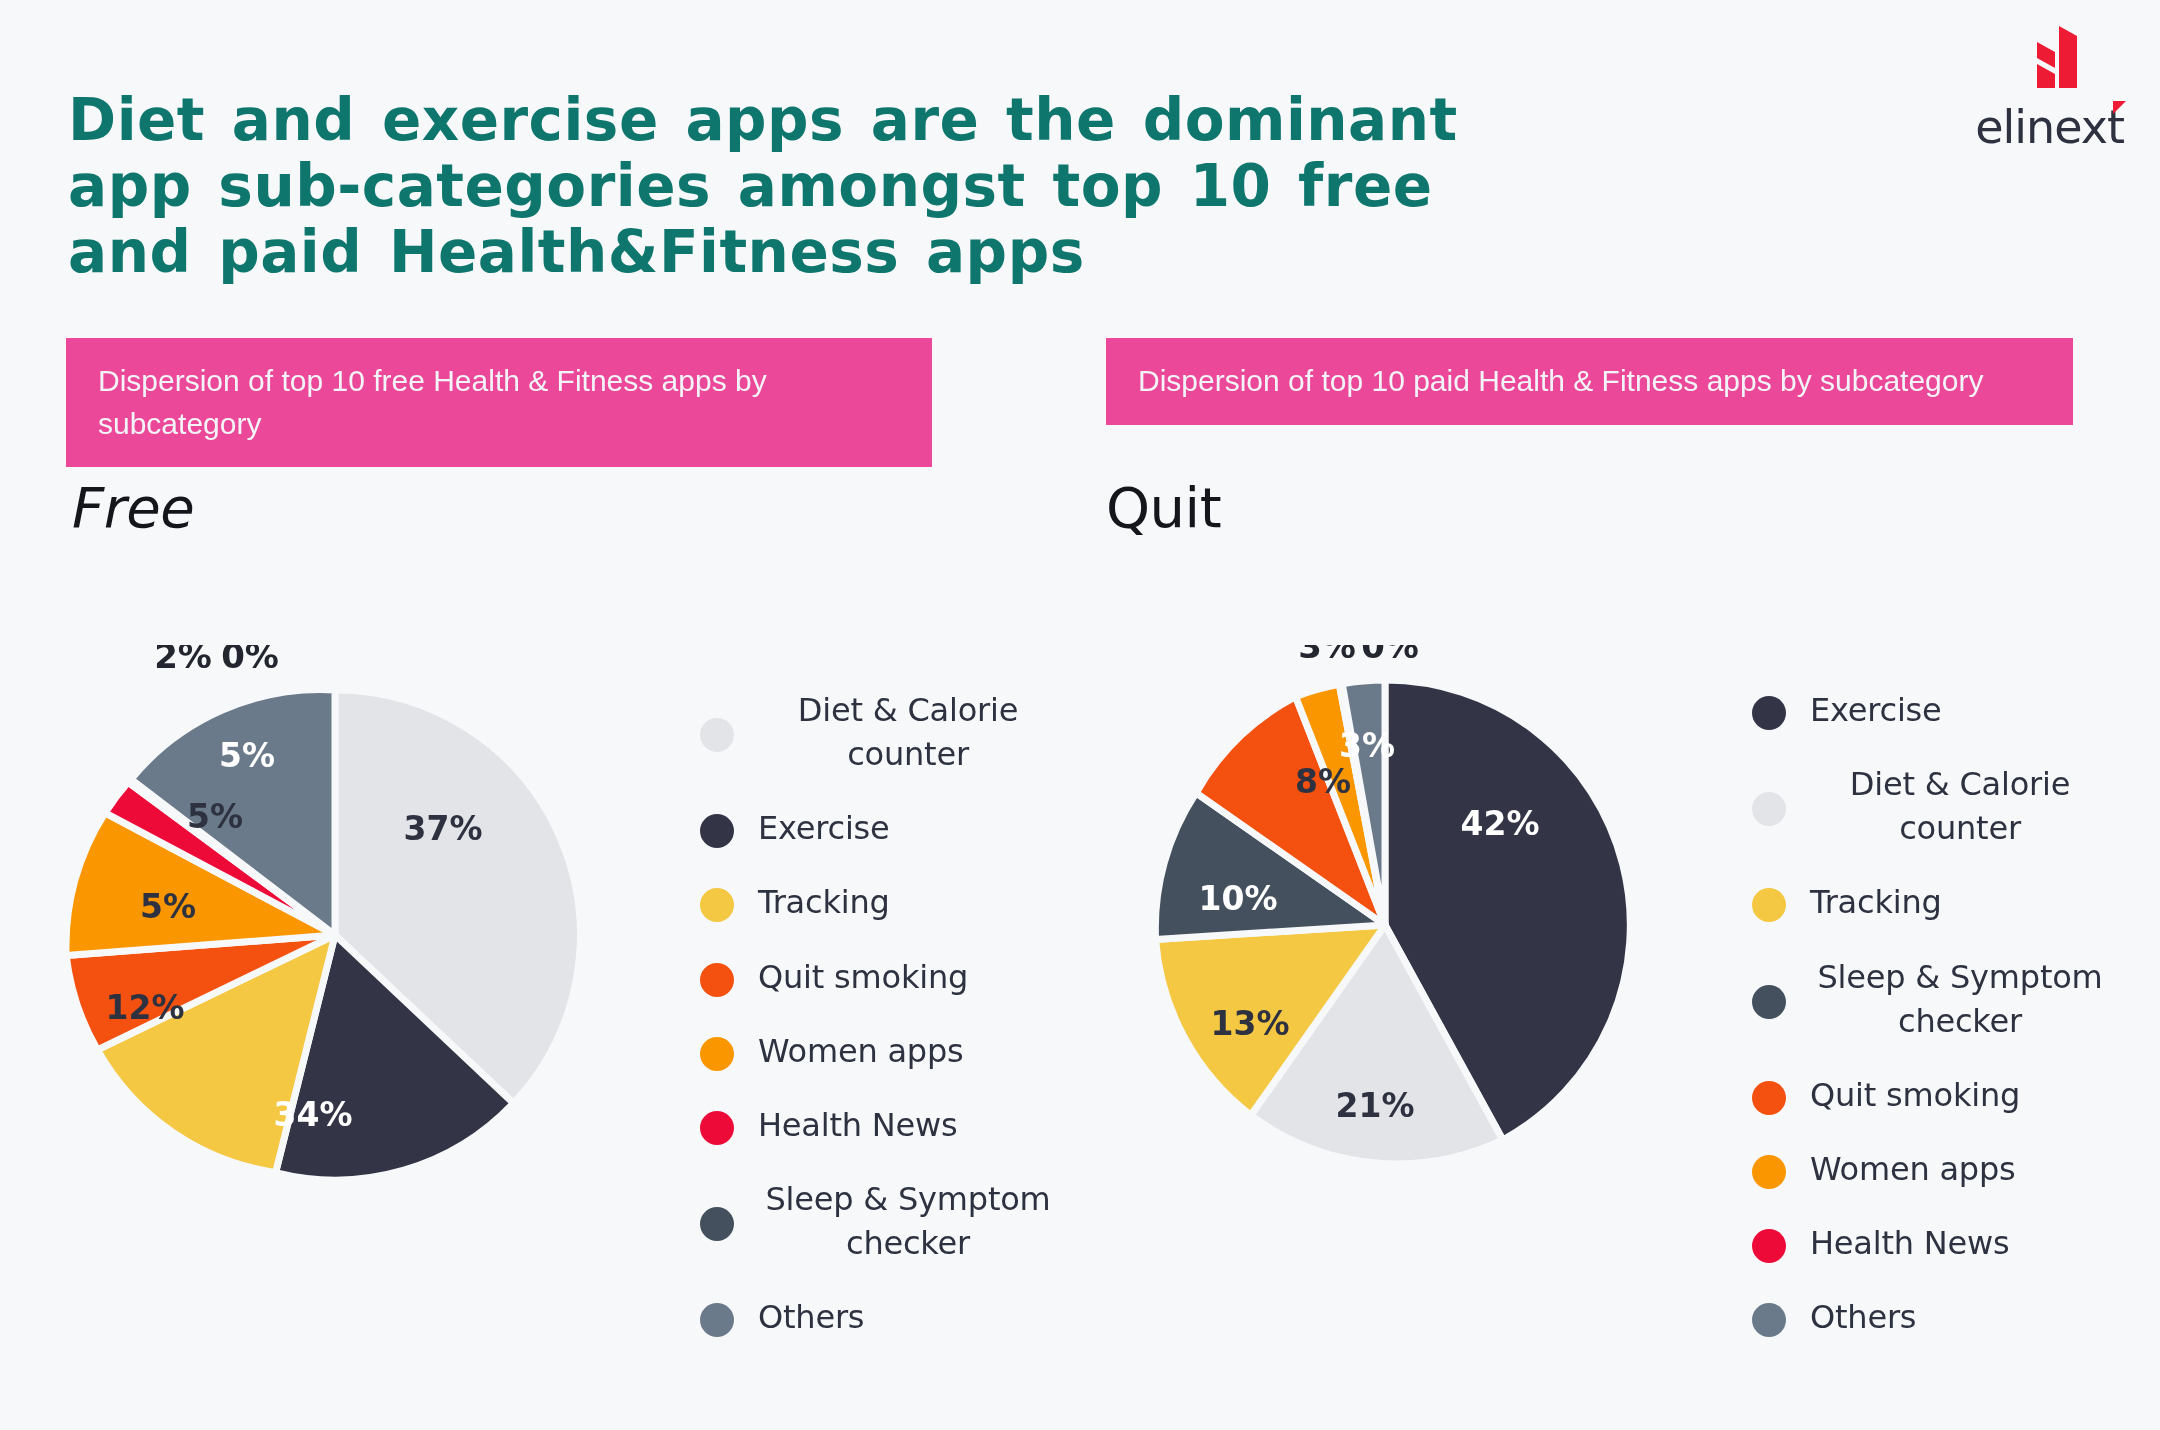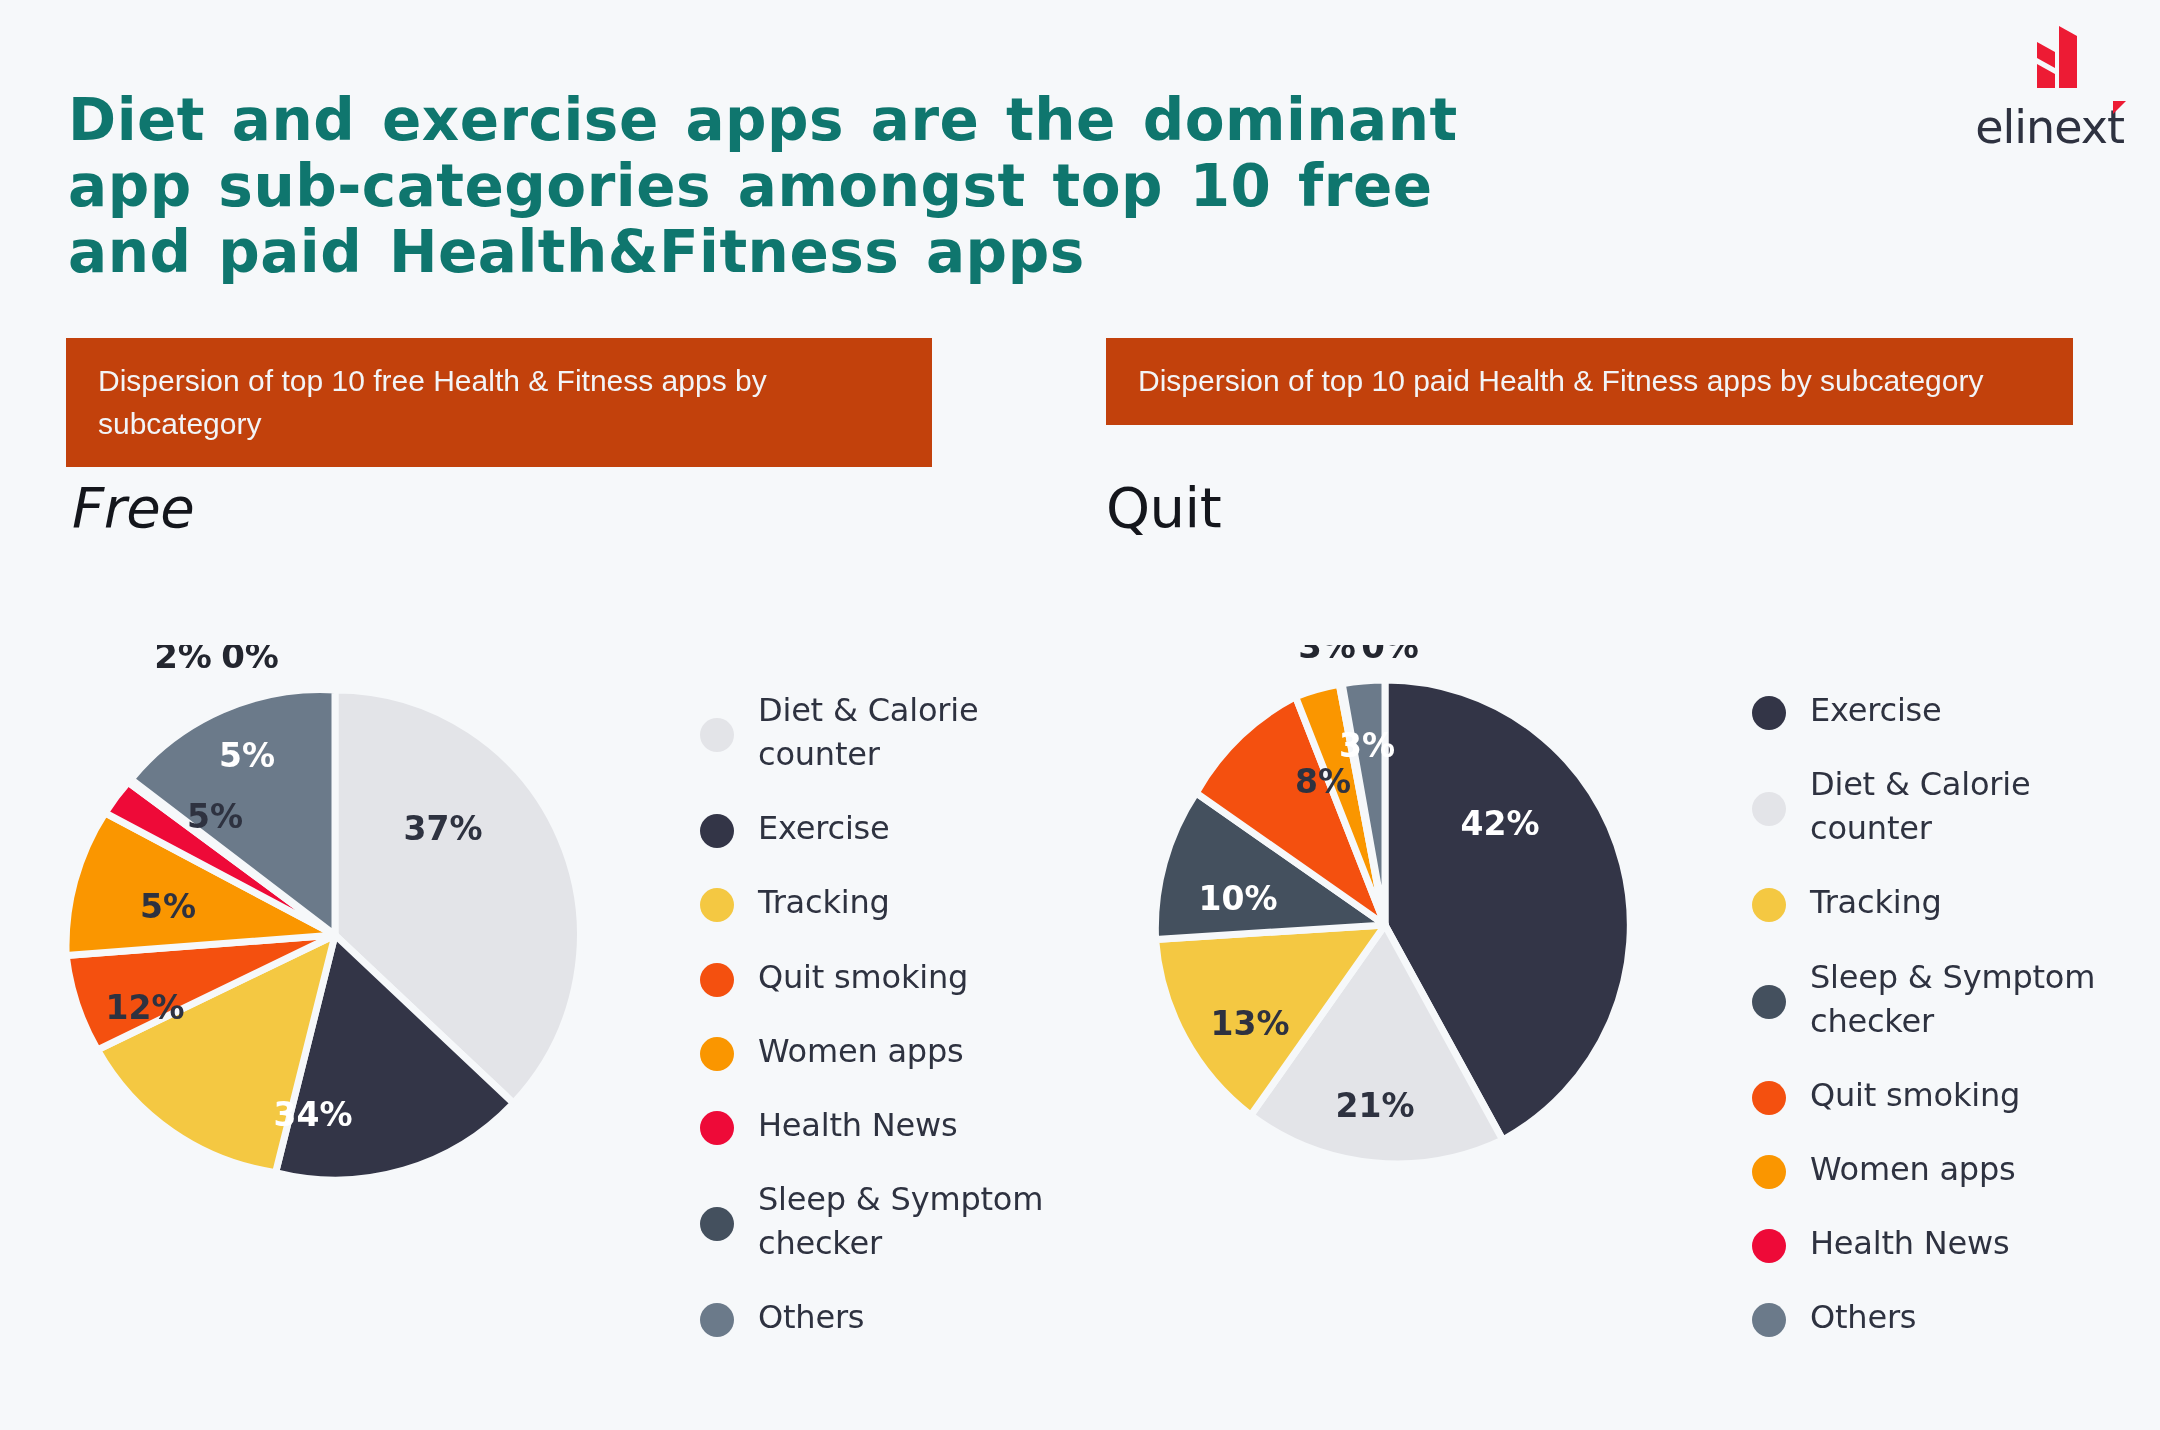--- a/index.html
+++ b/index.html
@@ -56,21 +56,21 @@
     font-weight: 700;
     line-height: 1.14;
     letter-spacing: 0.5px;
     color: #0f766e;
     word-spacing: 6px;
   }
 
   .chart-caption {
     position: absolute;
     top: 338px;
-    background: #c2410c;
+    background: #ec4899;
     color: #F2F4F7;
     font-size: 30px;
     line-height: 1.42;
     padding: 22px 30px 22px 32px;
     box-sizing: border-box;
   }
   #caption-free { left: 66px; width: 866px; }
   #caption-paid { left: 1106px; width: 967px; }
 
   .section-heading {
@@ -102,20 +102,21 @@
   
   .legend { position: absolute; }
   #legend-free { left: 700px;  top: 688px; }
   #legend-paid { left: 1752px; top: 688px; }
 
   .legend-item {
     display: flex;
     align-items: flex-start;
     margin-bottom: 30px;
     min-height: 34px;
+    text-align: center;
   }
   .legend-item .swatch {
     width: 34px;
     height: 34px;
     border-radius: 50%;
     flex: 0 0 34px;
     margin-right: 24px;
     margin-top: 8px;
   }
   .legend-item.two-line .swatch { margin-top: 30px; }

